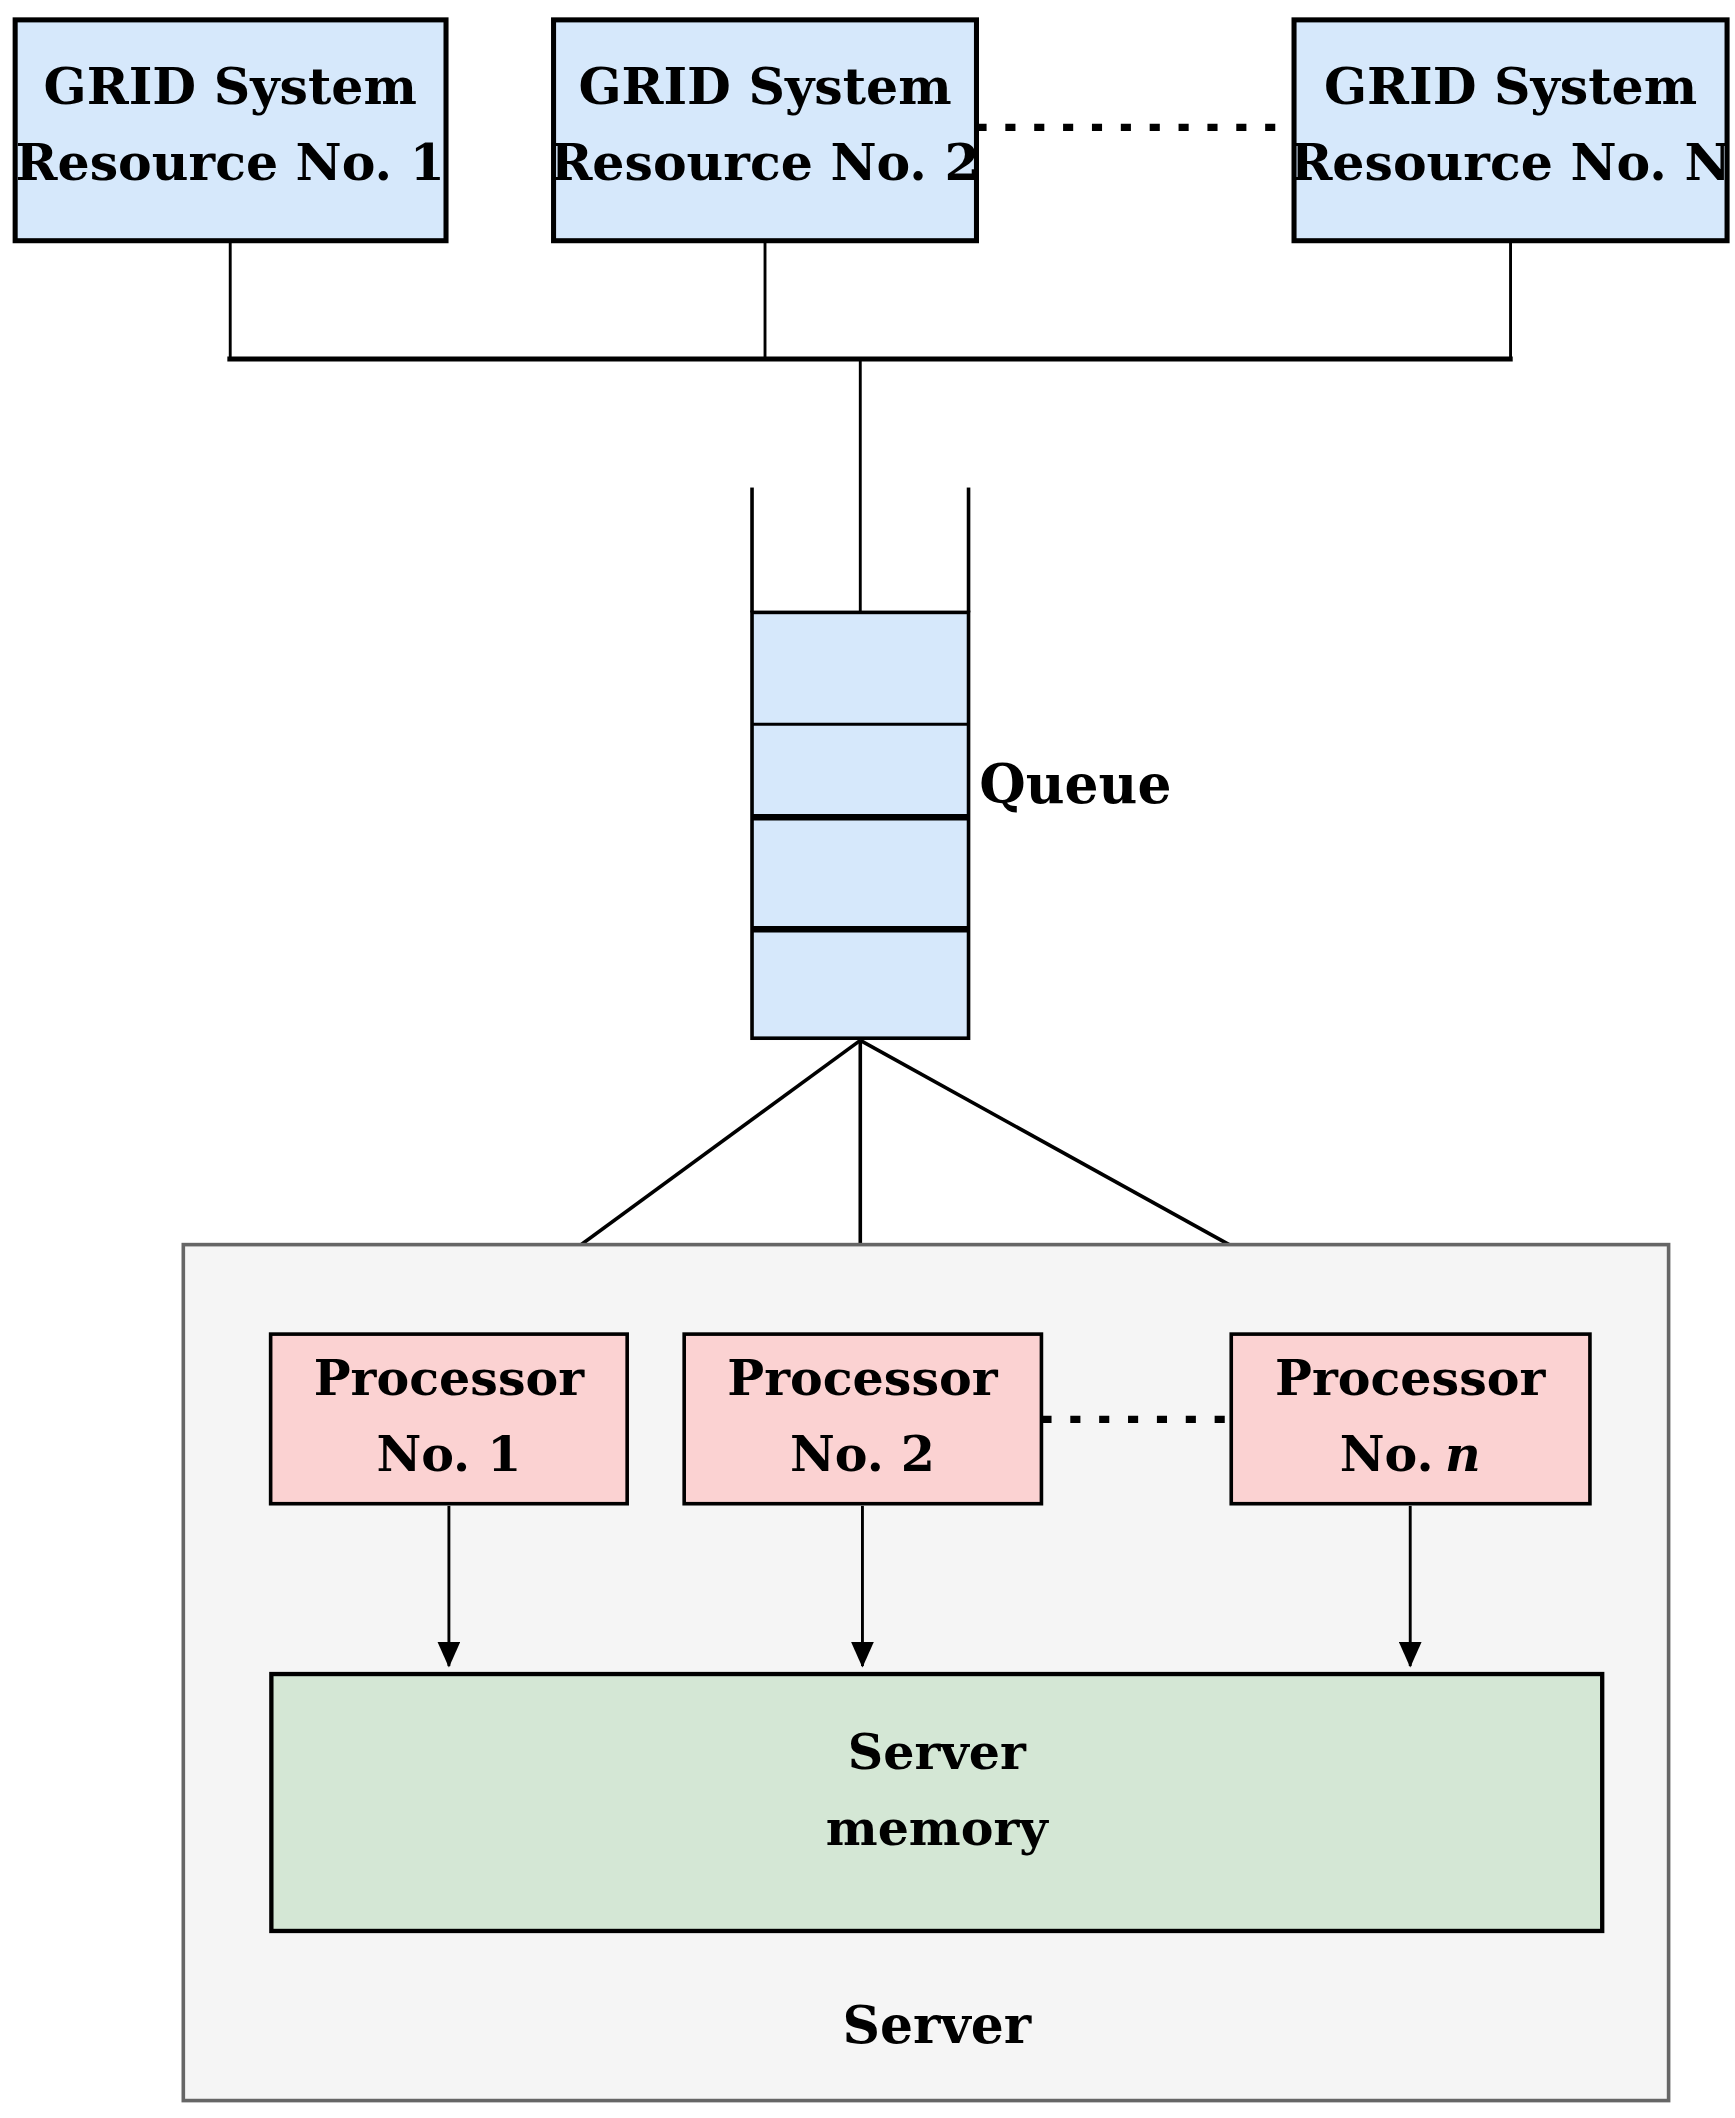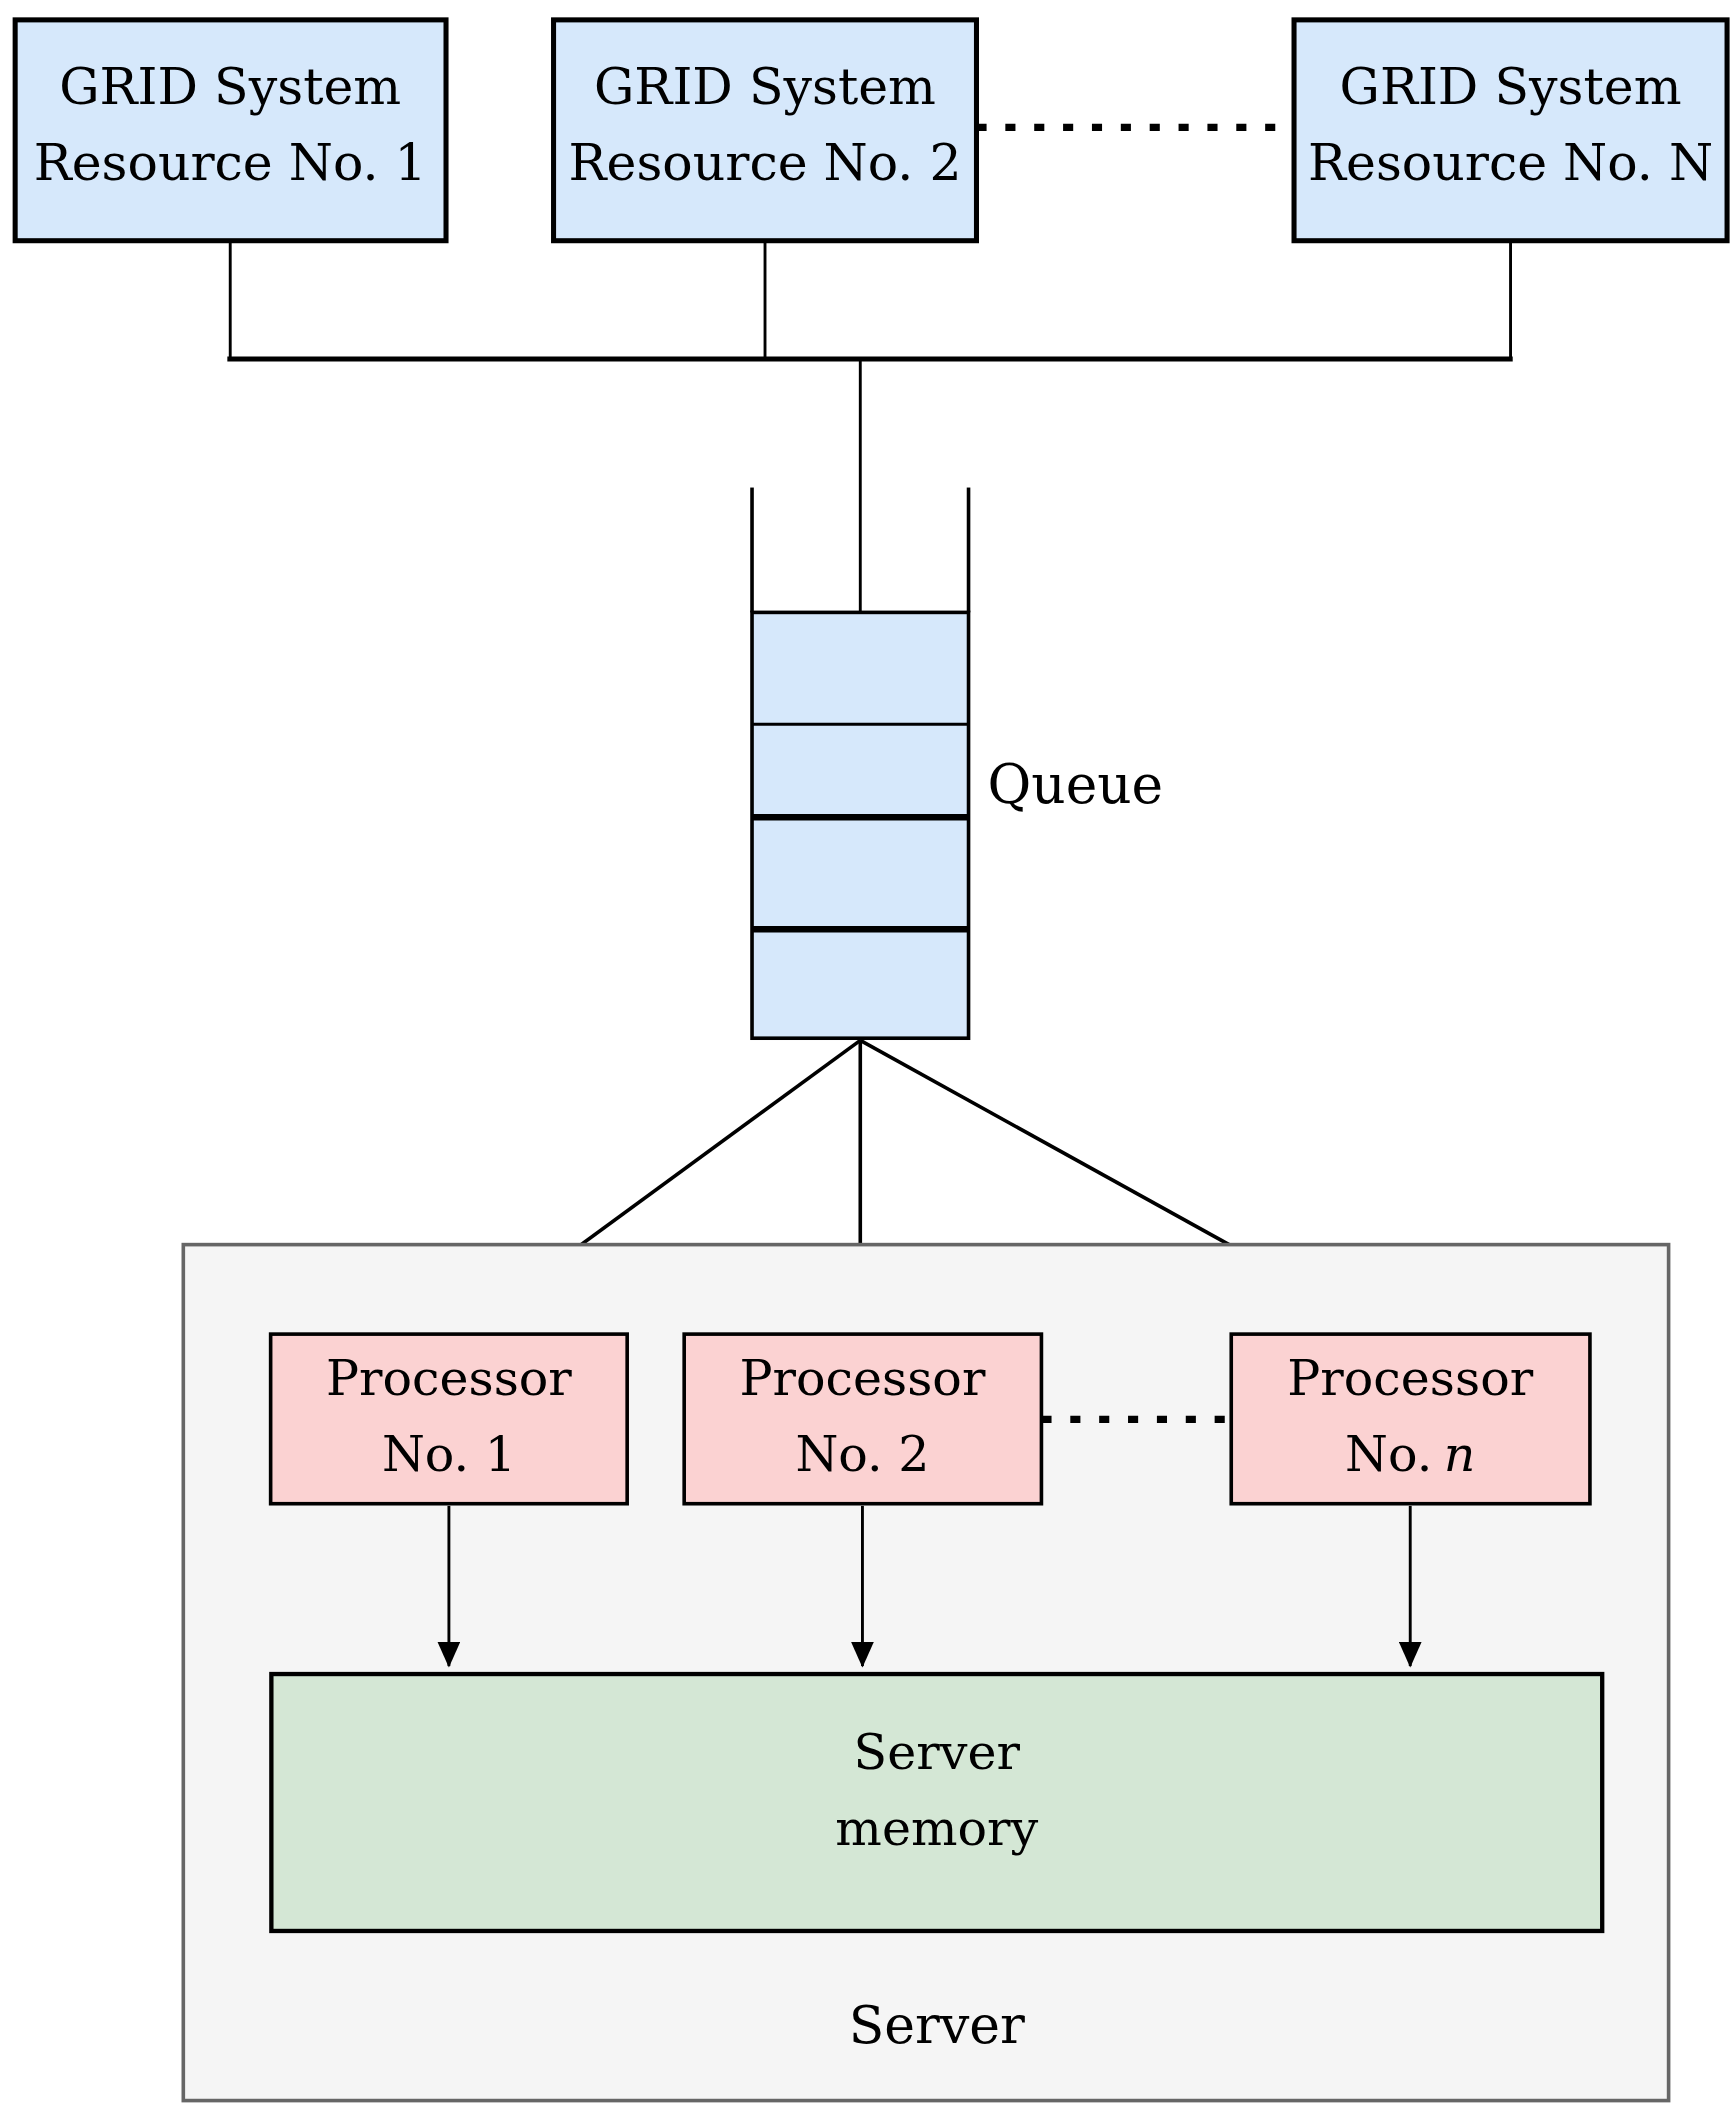--- a/index.html
+++ b/index.html
@@ -4,21 +4,21 @@
 <style>
   :root{
     --resource-fill:#d6e8fb;
     --processor-fill:#fbd2d2;
     --memory-fill:#d4e7d5;
     --server-fill:#f5f5f5;
     --server-border:#666666;
     --line:#000000;
   }
   html,body{margin:0;padding:0;background:#ffffff;}
-  .page{width:1717px;height:2119px;position:relative;}
+  .page{width:1717px;height:2119px;position:relative;font-weight:bold;}
   svg{display:block;}
   .res-box{fill:var(--resource-fill);stroke:var(--line);stroke-width:7;}
   .queue-box{fill:var(--resource-fill);stroke:var(--line);stroke-width:5;}
   .proc-box{fill:var(--processor-fill);stroke:var(--line);stroke-width:5;}
   .mem-box{fill:var(--memory-fill);stroke:var(--line);stroke-width:6;}
   .server-box{fill:var(--server-fill);stroke:var(--server-border);stroke-width:5;}
   .wire{stroke:var(--line);stroke-width:4;fill:none;}
   .wire-thick{stroke:var(--line);stroke-width:7;fill:none;}
   .wire-mid{stroke:var(--line);stroke-width:5;fill:none;}
   .sep-thin{stroke:var(--line);stroke-width:4;}

